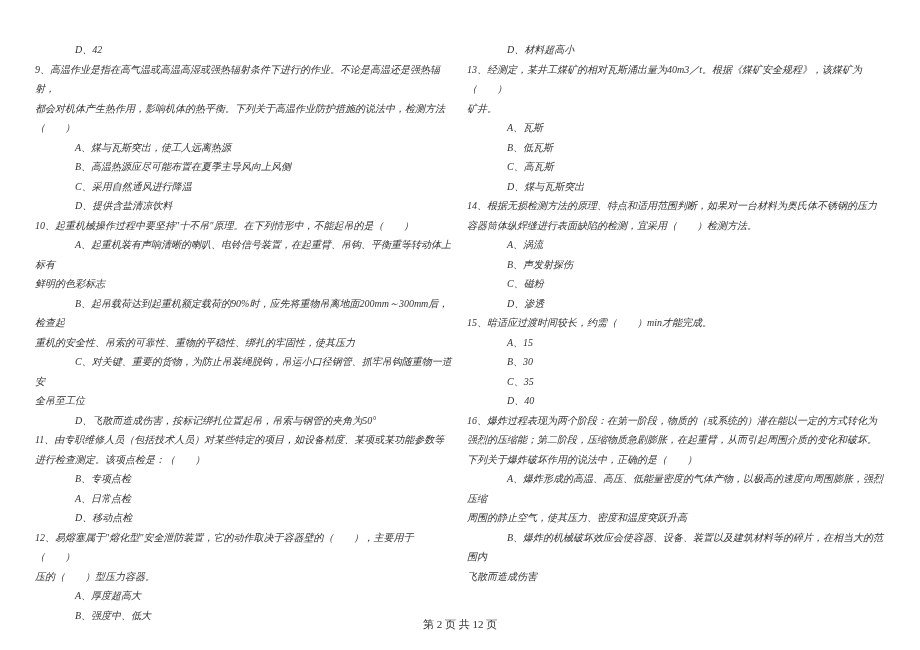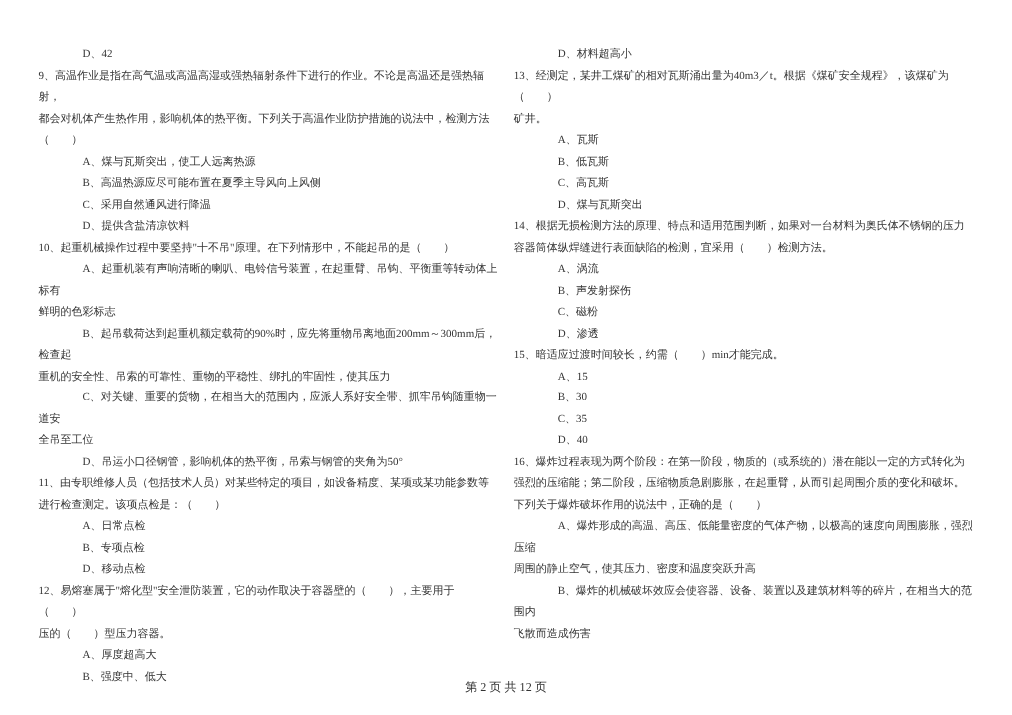--- a/index.html
+++ b/index.html
@@ -14,20 +14,21 @@
       font-family: "SimSun", "宋体", serif;
       font-size: 10px;
       color: #333;
       position: relative;
       padding: 40px 35px 30px 35px;
     }
     .content {
       display: flex;
       gap: 14px;
       height: 560px;
+      font-style: italic;
     }
     .col {
       flex: 1;
       line-height: 1.95;
     }
     .col p {
       margin: 0;
     }
     .indent2 {
       text-indent: 4em;
@@ -53,27 +54,27 @@
     <p>（　　）</p>
     <p class="indent2">A、煤与瓦斯突出，使工人远离热源</p>
     <p class="indent2">B、高温热源应尽可能布置在夏季主导风向上风侧</p>
     <p class="indent2">C、采用自然通风进行降温</p>
     <p class="indent2">D、提供含盐清凉饮料</p>
     <p>10、起重机械操作过程中要坚持"十不吊"原理。在下列情形中，不能起吊的是（　　）</p>
     <p class="indent2">A、起重机装有声响清晰的喇叭、电铃信号装置，在起重臂、吊钩、平衡重等转动体上标有</p>
     <p>鲜明的色彩标志</p>
     <p class="indent2">B、起吊载荷达到起重机额定载荷的90%时，应先将重物吊离地面200mm～300mm后，检查起</p>
     <p>重机的安全性、吊索的可靠性、重物的平稳性、绑扎的牢固性，使其压力</p>
-    <p class="indent2">C、对关键、重要的货物，在相当大的范围内，应派人系好安全带、抓牢吊钩随重物一道安</p>
+    <p class="indent2">C、对关键、重要的货物，为防止吊装绳脱钩，吊运小口径钢管、抓牢吊钩随重物一道安</p>
     <p>全吊至工位</p>
-    <p class="indent2">D、吊运小口径钢管，影响机体的热平衡，吊索与钢管的夹角为50°</p>
+    <p class="indent2">D、飞散而造成伤害，按标记绑扎位置起吊，吊索与钢管的夹角为50°</p>
     <p>11、由专职维修人员（包括技术人员）对某些特定的项目，如设备精度、某项或某功能参数等</p>
     <p>进行检查测定。该项点检是：（　　）</p>
+    <p class="indent2">B、专项点检</p>
     <p class="indent2">A、日常点检</p>
-    <p class="indent2">B、专项点检</p>
     <p class="indent2">D、移动点检</p>
     <p>12、易熔塞属于"熔化型"安全泄防装置，它的动作取决于容器壁的（　　），主要用于（　　）</p>
     <p>压的（　　）型压力容器。</p>
     <p class="indent2">A、厚度超高大</p>
     <p class="indent2">B、强度中、低大</p>
   </div>
 
   <div class="col">
     <p class="indent2">D、材料超高小</p>
     <p>13、经测定，某井工煤矿的相对瓦斯涌出量为40m3／t。根据《煤矿安全规程》，该煤矿为（　　）</p>

